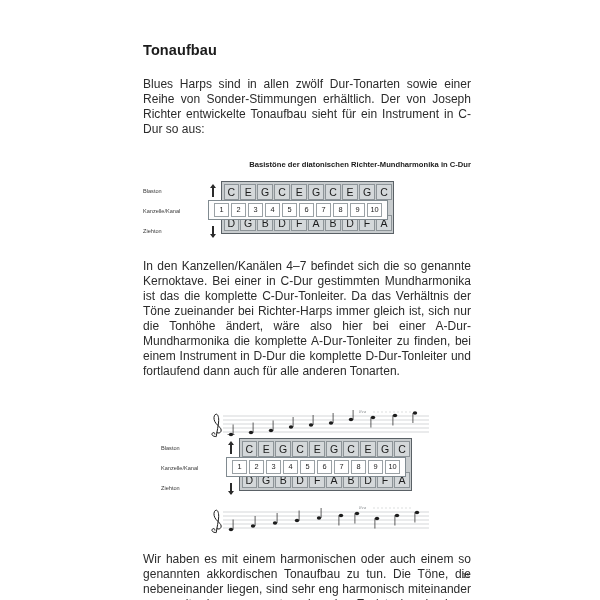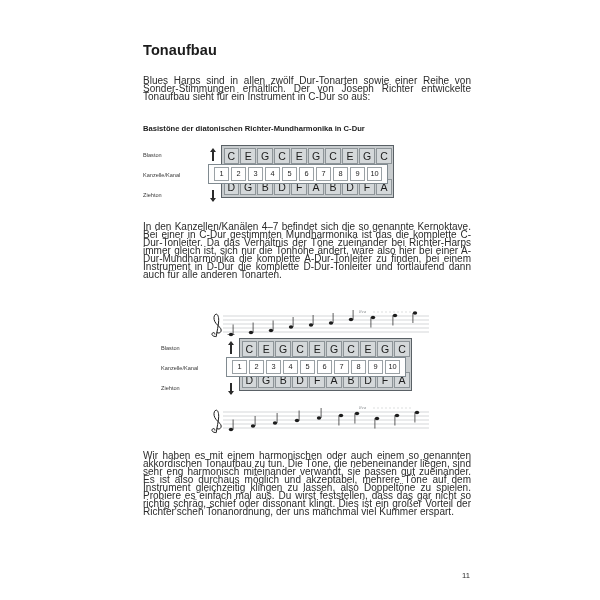--- a/index.html
+++ b/index.html
@@ -32,35 +32,36 @@
   
   h1.page-title {
     font-size: 14.5px;
     font-weight: bold;
     letter-spacing: 0.1px;
     margin: 0 0 19px 0;
     color: #1b1b1b;
   }
 
   p.body-text {
-    font-size: 10px;
-    line-height: 8px;
+    font-size: 12px;
+    line-height: 15px;
     text-align: justify;
     margin: 0 0 11px 0;
     color: #2b2b2b;
     letter-spacing: 0.02px;
   }
   p.body-text:last-child { margin-bottom: 0; }
 
   h2.sub-title {
     font-size: 7.6px;
     font-weight: bold;
     margin: 0 0 12px 0;
     color: #1b1b1b;
     letter-spacing: 0.02px;
+    text-align: right;
   }
 
   
   .diagram-wrap {
     position: relative;
   }
 
   .diagram {
     position: relative;
     display: flex;

